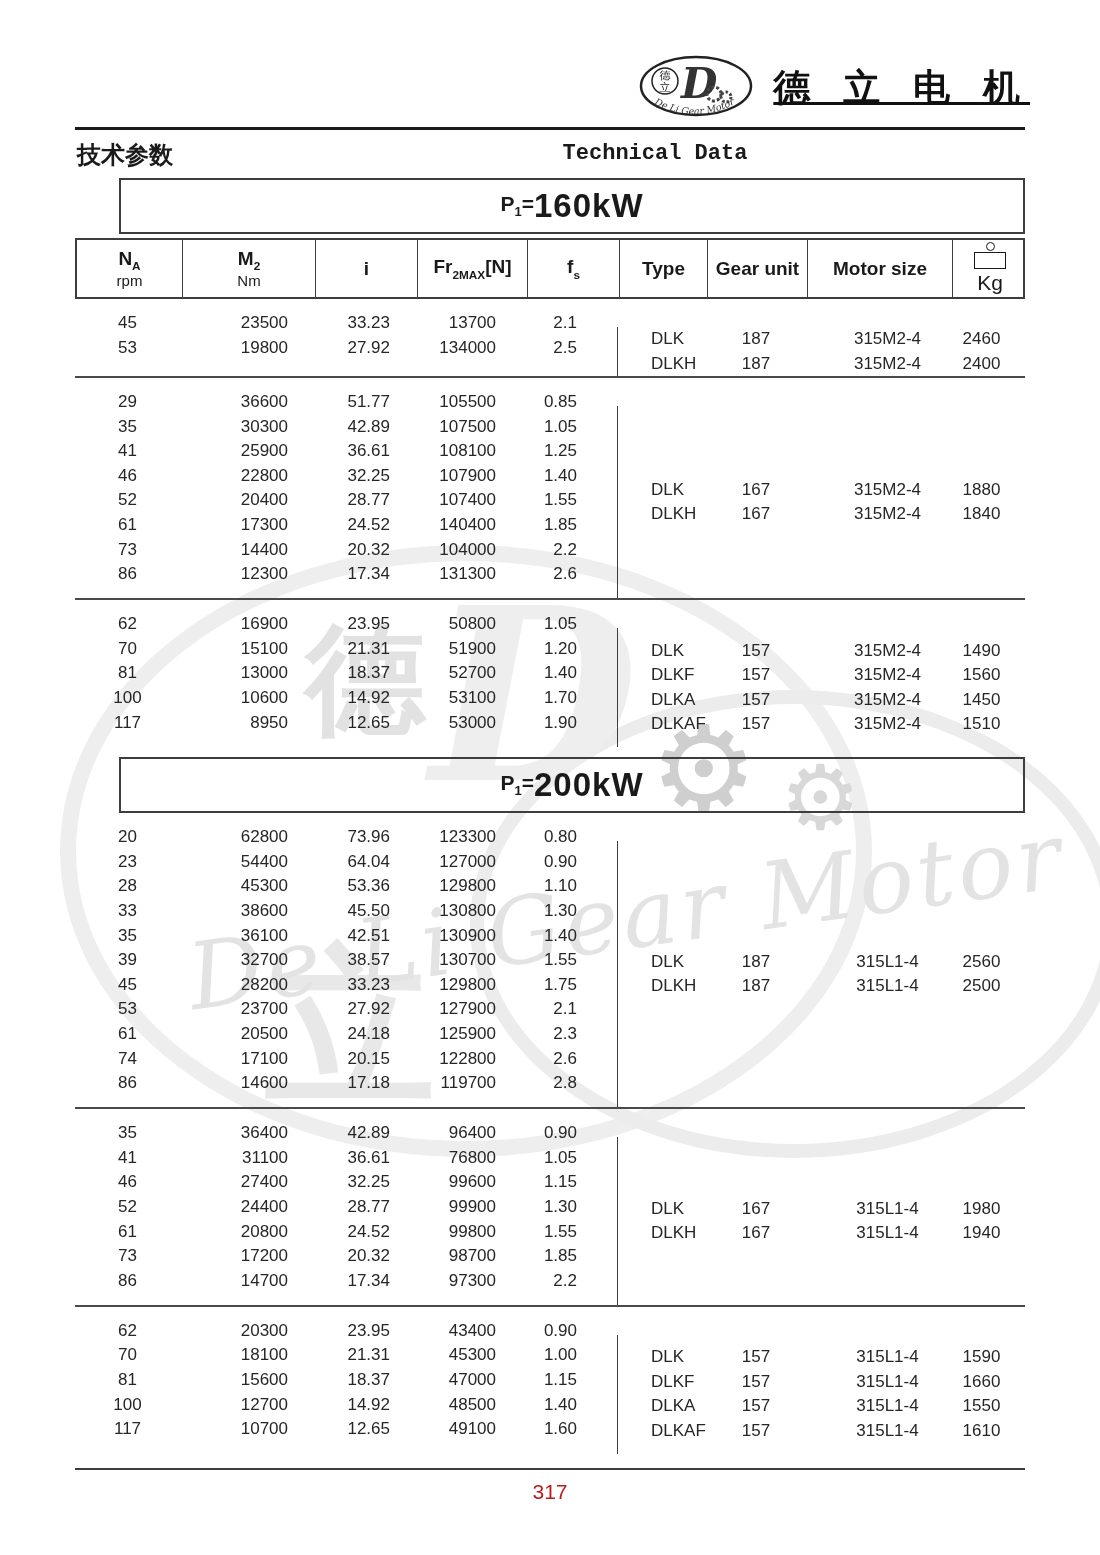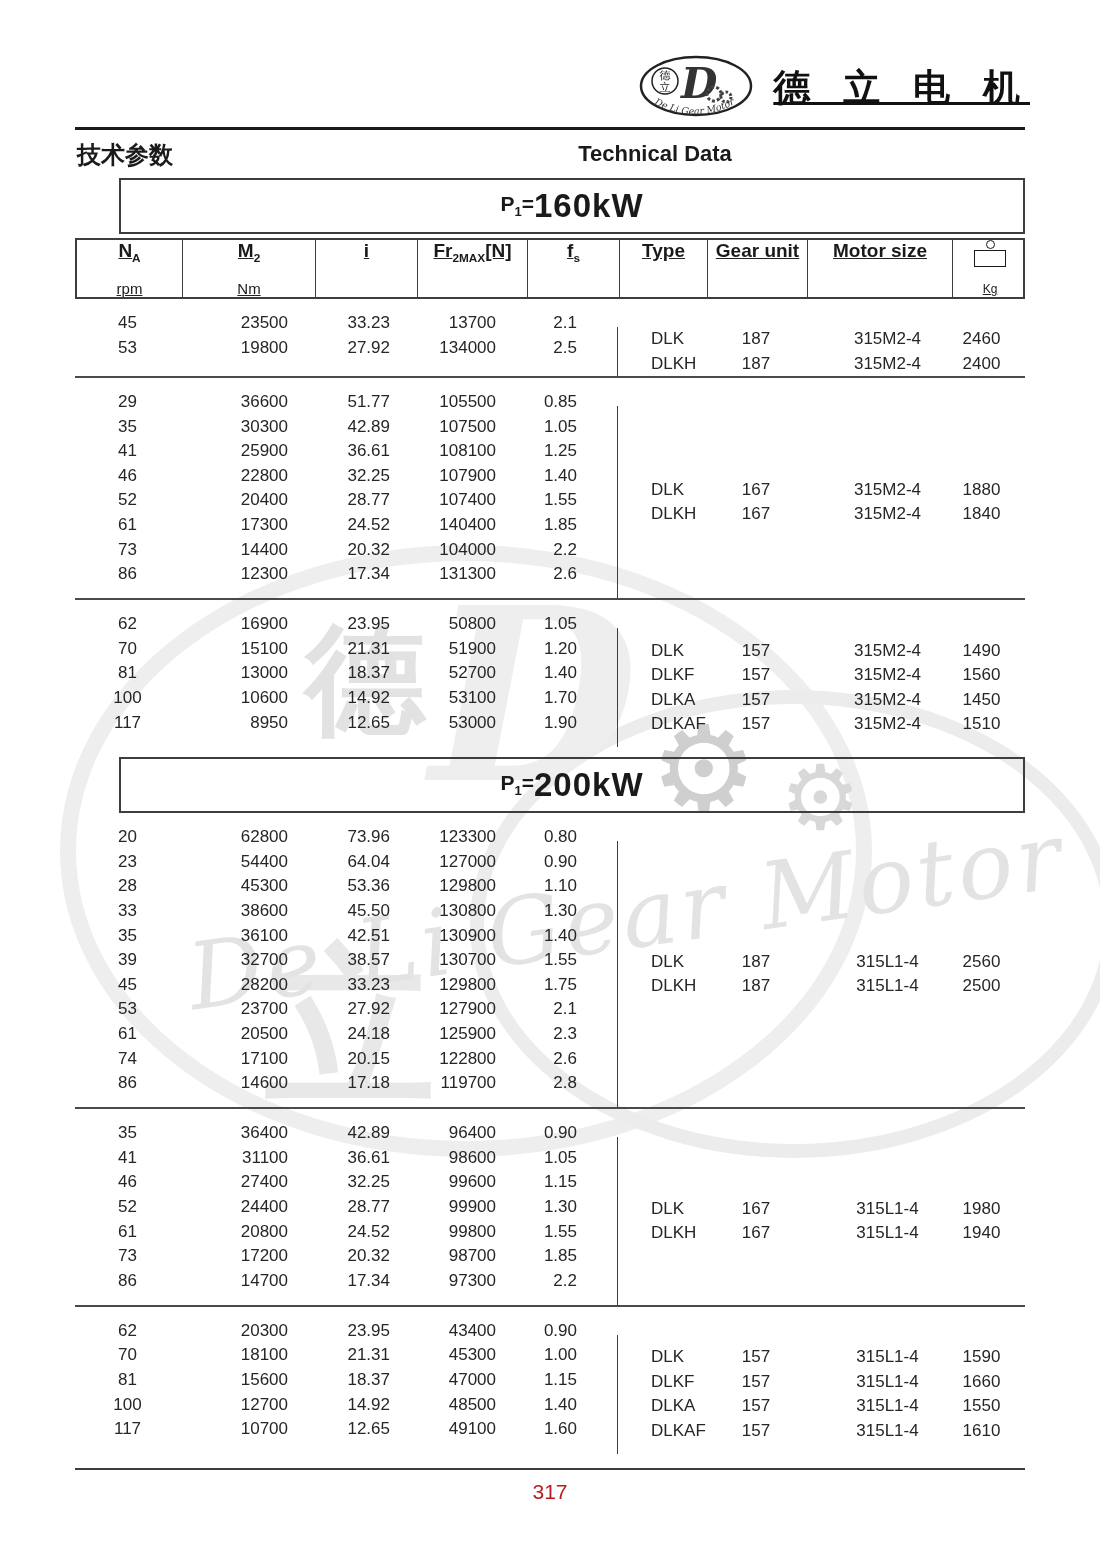--- a/index.html
+++ b/index.html
@@ -25,39 +25,39 @@
   .g2{left:780px;top:745px;font-size:90px;color:#d8d8d8;}
   
   .content{position:relative;z-index:1;padding:0 75px;}
   header{position:relative;height:172px;}
   .brand{position:absolute;top:50px;right:-5px;display:flex;align-items:center;gap:18px;}
   .brand-cn{font-size:37px;font-weight:bold;letter-spacing:10px;
             font-family:"DejaVu Serif",serif;color:#111;white-space:nowrap;text-decoration:underline;}
   .header-rule{position:absolute;top:127px;left:0;right:0;height:2.5px;background:#1a1a1a;}
   .title-cn{position:absolute;top:139px;left:2px;font-size:24px;font-weight:bold;color:#1a1a1a;}
   .title-en{position:absolute;top:141px;left:430px;width:300px;text-align:center;
-            font-size:22px;font-weight:bold;color:#1a1a1a;}
+            font-size:22px;font-weight:bold;color:#1a1a1a;font-family:Liberation Mono, monospace;}
   
   .power-box{height:52px;border:2px solid #3d3d3d;display:flex;align-items:center;
              justify-content:center;margin-top:6px;background:transparent;margin-left:44px;}
   .p-small{font-size:21px;font-weight:bold;color:#1a1a1a;}
   .p-small sub{font-size:0.62em;}
   .p-big{font-size:33px;font-weight:bold;color:#1a1a1a;letter-spacing:1px;}
   
   .thead{display:grid;grid-template-columns:105px 133px 102px 110px 92px 88px 100px 145px 75px;
          border:2px solid #3d3d3d;margin-top:4px;background:transparent;}
   .th{border-left:1.5px solid #3d3d3d;height:57px;display:flex;flex-direction:column;
-      align-items:center;justify-content:space-between;line-height:1.15;text-decoration:underline;}
+      align-items:center;justify-content:center;line-height:1.15;}
   .th:first-child{border-left:none;}
   .th-line1{font-size:19px;font-weight:bold;color:#1a1a1a;}
   .th-line1 sub{font-size:0.62em;position:relative;bottom:-0.05em;}
   .th-line2{font-size:15px;color:#1a1a1a;}
   .kg-knob{width:7px;height:7px;border:1.5px solid #1a1a1a;border-radius:50%;margin:0 auto 1px;}
   .kg-body{width:30px;height:15px;border:1.5px solid #1a1a1a;margin:0 auto;}
-  .kg-label{margin-top:2px;font-size:12px;}
+  .kg-label{margin-top:2px;font-size:21px;}
   
   .block{display:flex;align-items:stretch;}
   .rows{width:542px;padding:12px 0;}
   .types{width:408px;border-left:1.5px solid #3d3d3d;display:flex;
          flex-direction:column;justify-content:center;margin-top:28px;}
   .drow{display:grid;grid-template-columns:105px 133px 102px 110px 92px;height:24.6px;
         align-items:center;}
   .trow{display:grid;grid-template-columns:88px 100px 145px 75px;height:24.6px;
         align-items:center;}
   .c{font-size:17px;color:#262626;}
@@ -440,21 +440,21 @@
               <span class="c c-na">35</span>
               <span class="c c-m2">36400</span>
               <span class="c c-i">42.89</span>
               <span class="c c-fr">96400</span>
               <span class="c c-fs">0.90</span>
             </div>
             <div class="drow">
               <span class="c c-na">41</span>
               <span class="c c-m2">31100</span>
               <span class="c c-i">36.61</span>
-              <span class="c c-fr">98600</span>
+              <span class="c c-fr">76800</span>
               <span class="c c-fs">1.05</span>
             </div>
             <div class="drow">
               <span class="c c-na">46</span>
               <span class="c c-m2">27400</span>
               <span class="c c-i">32.25</span>
               <span class="c c-fr">99600</span>
               <span class="c c-fs">1.15</span>
             </div>
             <div class="drow">

